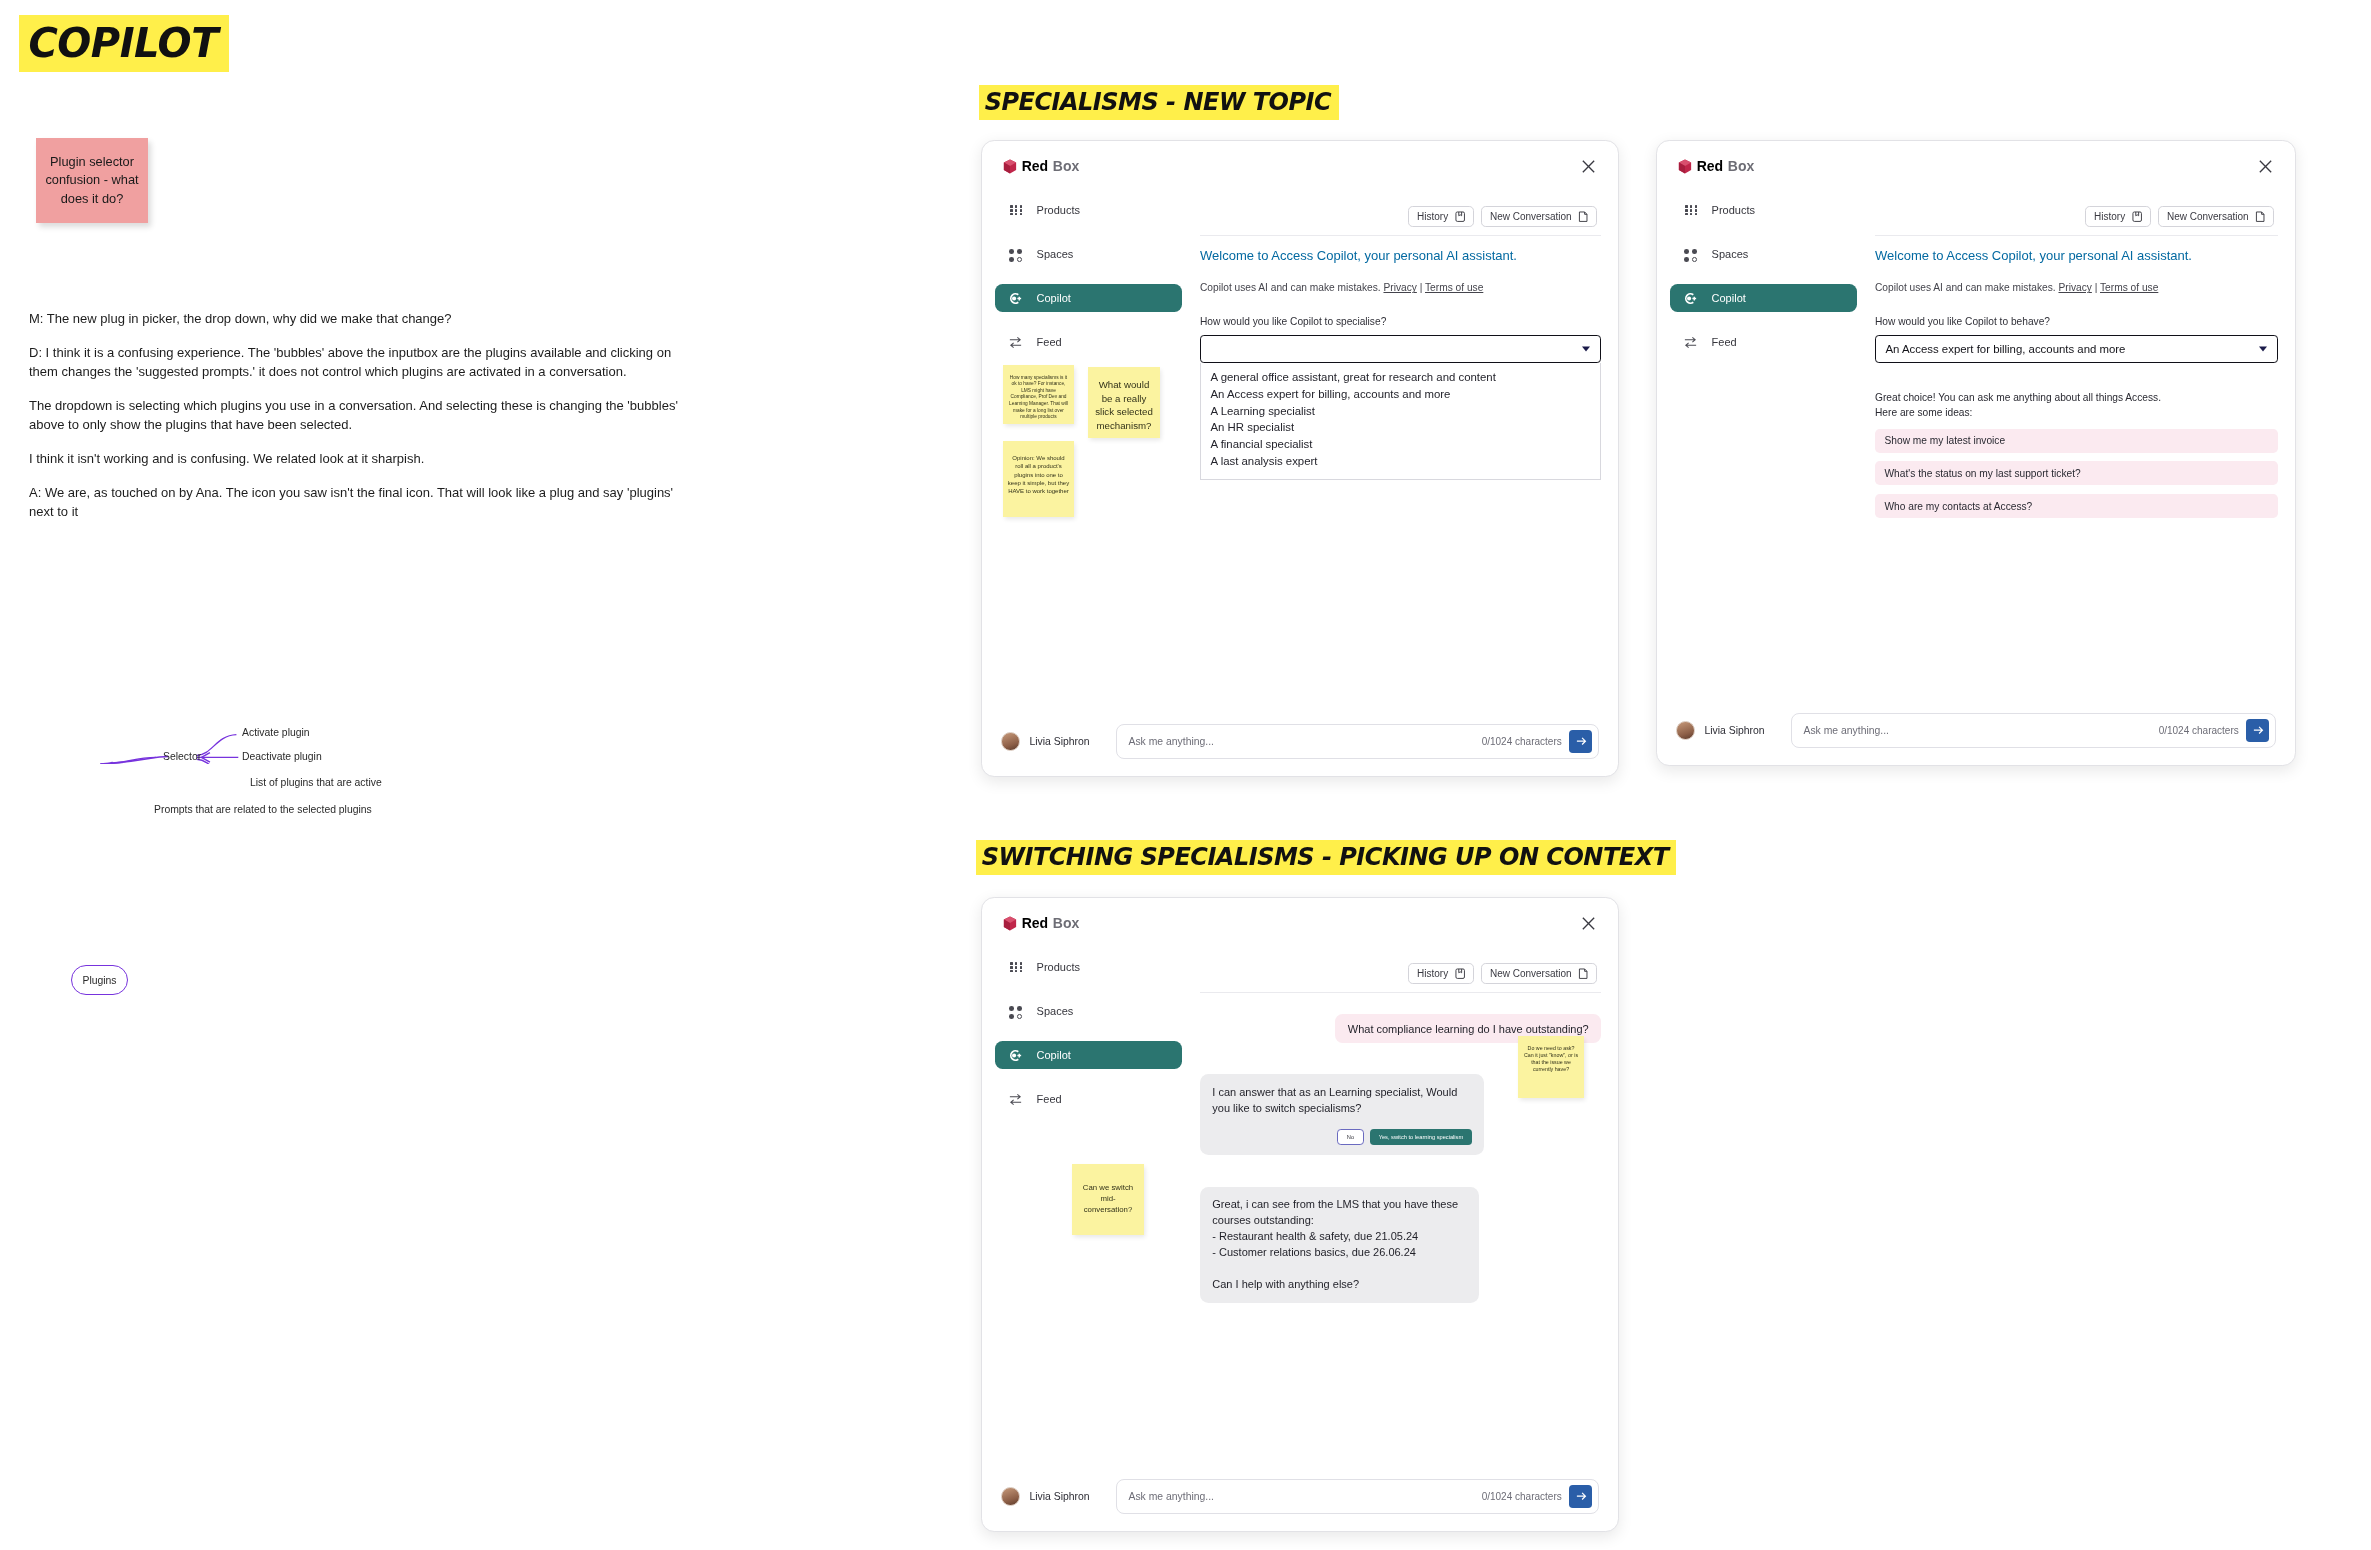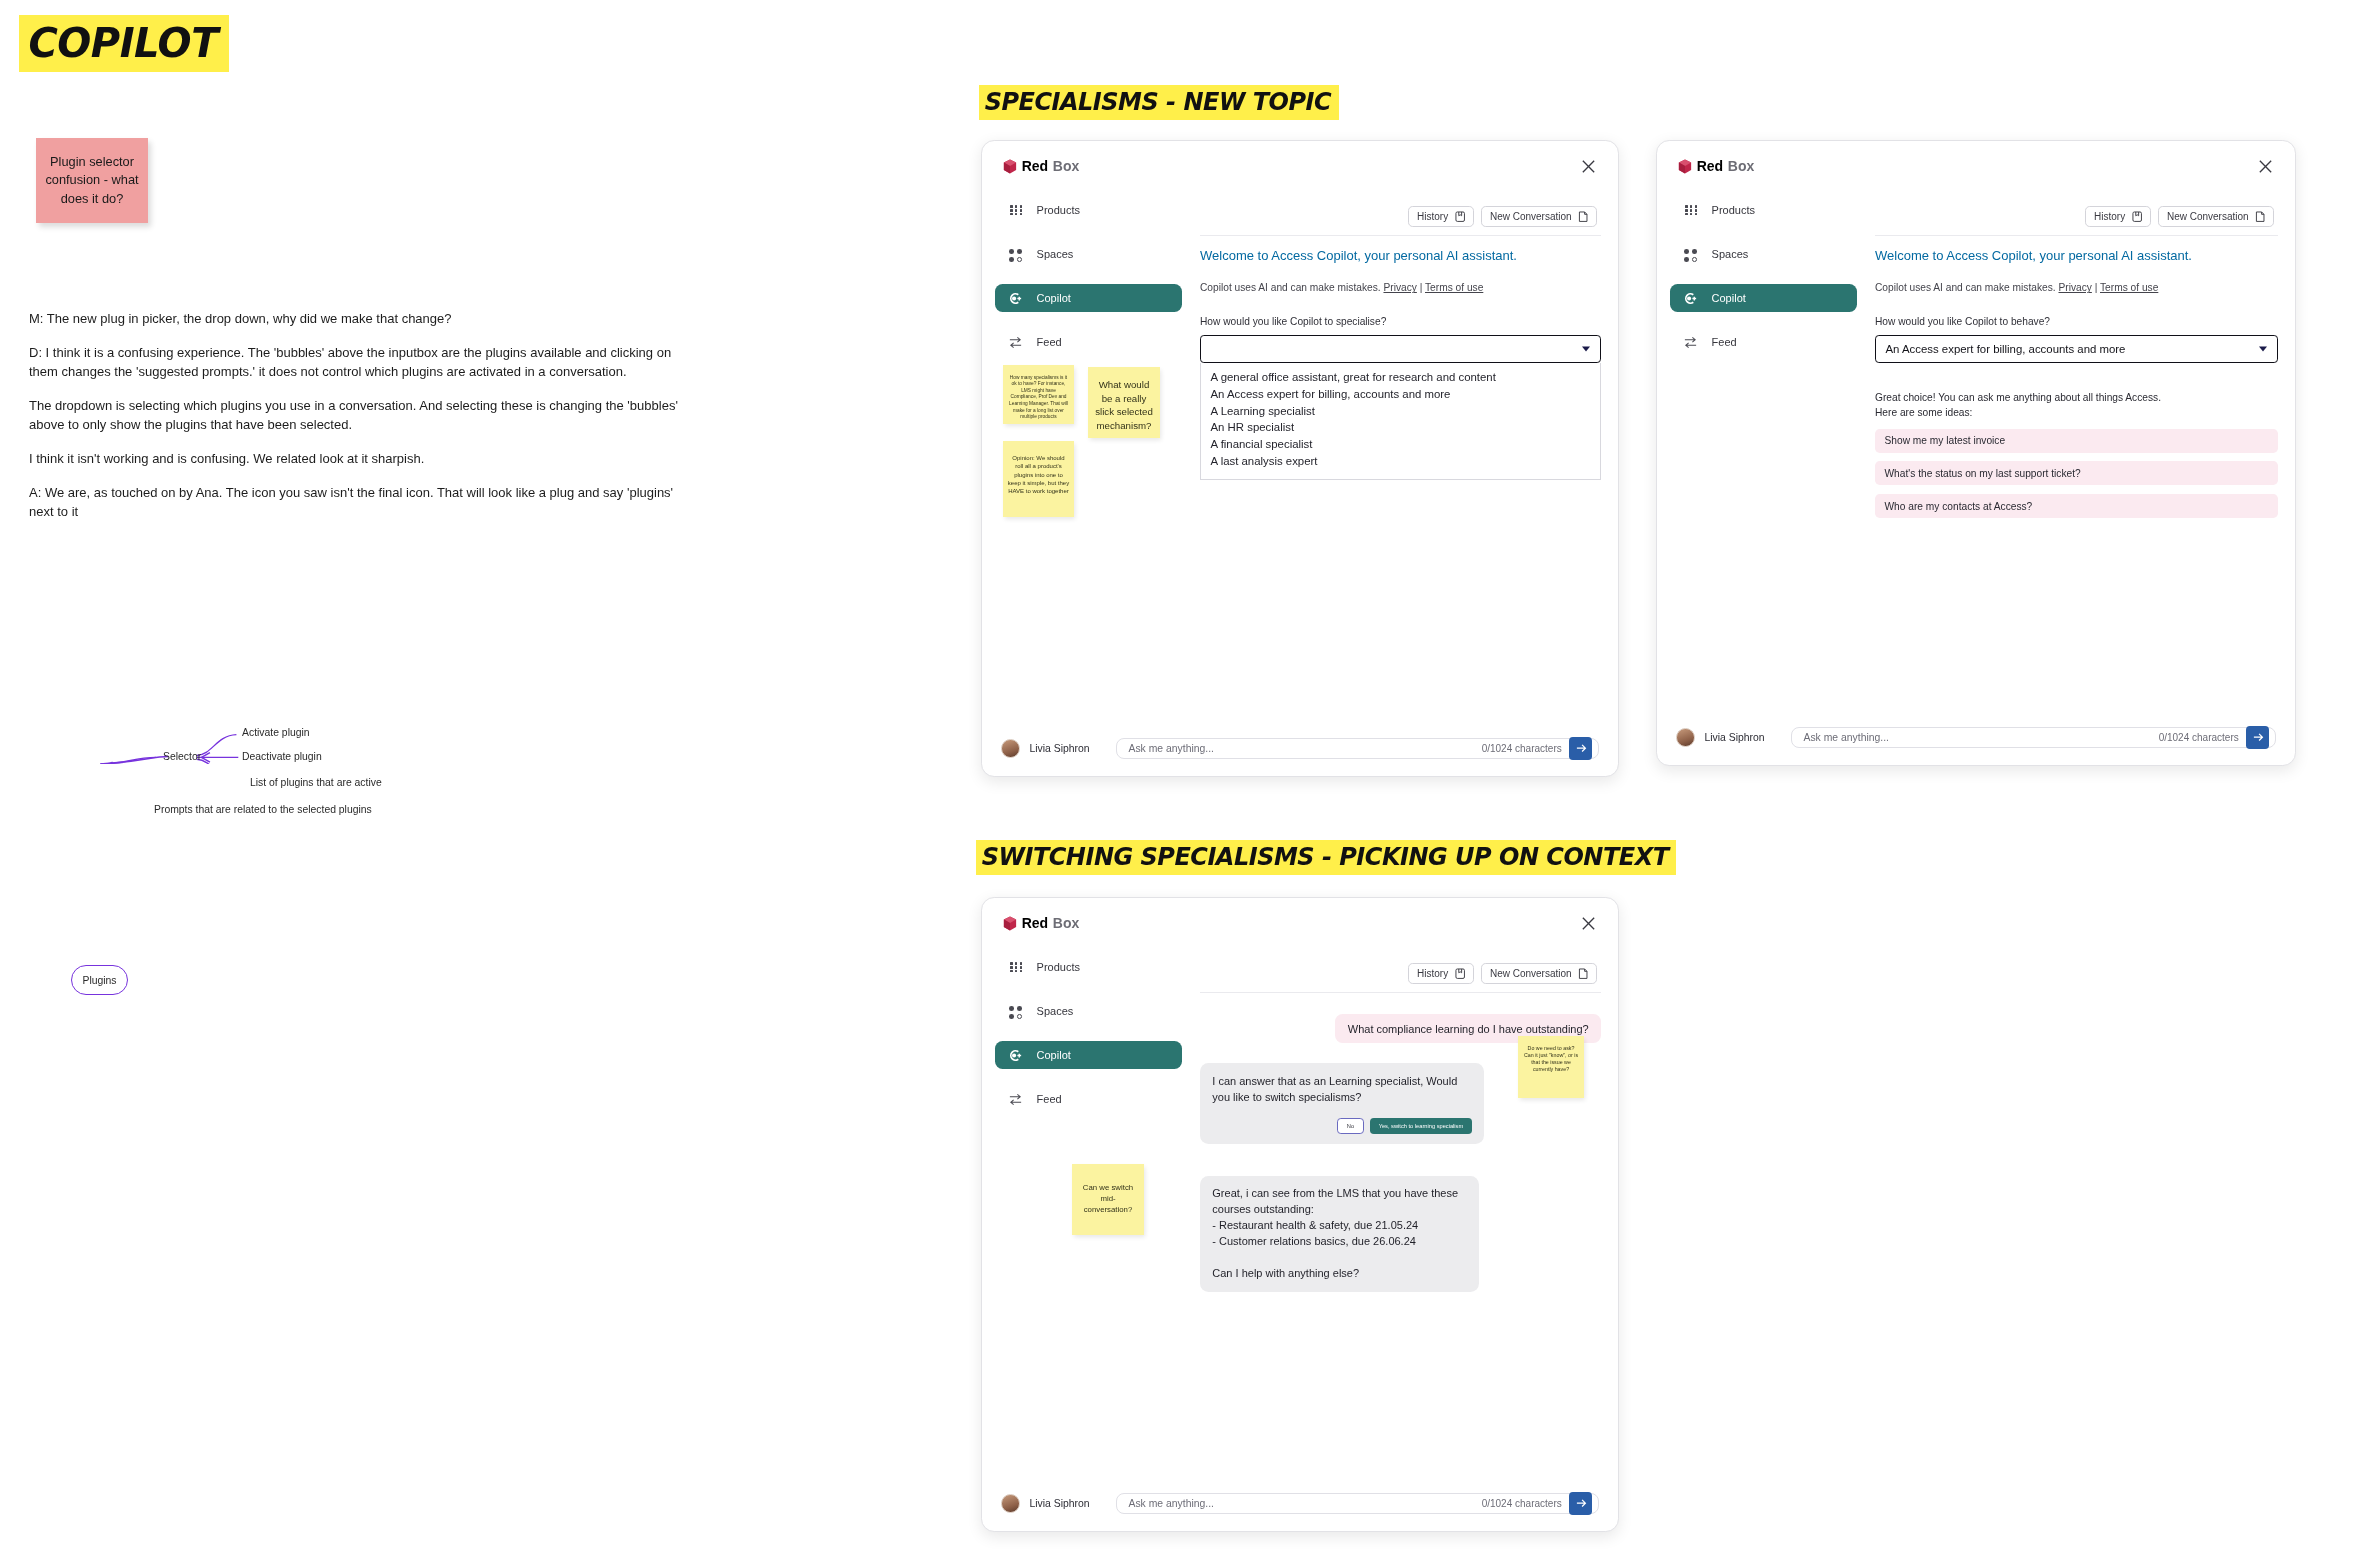--- a/index.html
+++ b/index.html
@@ -149,21 +149,21 @@
   }
 
   
   .bubble-user {
     margin-left: auto; margin-top: 21px;
     background: #fbeaf0; border-radius: 7.6px;
     padding: 8.5px 12.3px; font-size: 11px; color: #1f1f27;
     display: inline-block; float: right; clear: both;
   }
   .bubble-bot {
-    margin-top: 20px; clear: both; float: left;
+    margin-top: 31px; clear: both; float: left;
     background: #ececee; border-radius: 8.5px;
     padding: 10.4px 12.3px 10.4px 12.3px; font-size: 11px; color: #1f1f27; line-height: 1.45;
     max-width: 284px;
   }
   .bubble-bot.b2 { background:#ececee; margin-top: 32px; max-width: 279px; }
   .bub-actions { display: flex; justify-content: flex-end; gap: 6.6px; margin-top: 12.3px; }
   .btn-no {
     border: 0.9px solid #6a6ac0; background: #fff; color: #33333b;
     border-radius: 3.8px; font-size: 5.7px; padding: 3.8px 8.5px; cursor: pointer;
   }
@@ -175,21 +175,21 @@
   
   .composer { position: absolute; left: 19px; right: 19px; bottom: 17px; display: flex; align-items: center; }
   .avatar {
     width: 19px; height: 19px; border-radius: 50%;
     background: linear-gradient(160deg,#c79a7b 0%, #8d5f47 65%, #5b3a2b 100%);
     border: 0.9px solid #d8c7bb; flex: 0 0 19px;
   }
   .user-name { margin-left: 9.5px; font-size: 10.4px; color: #2c2c34; white-space: nowrap; }
   .input-wrap {
     margin-left: 26.5px; flex: 1;
-    border: 0.9px solid #e0e0e6; border-radius: 8px; height: 21px;
+    border: 0.9px solid #e0e0e6; border-radius: 8px; height: 35px;
     display: flex; align-items: center; padding: 0 5.7px 0 11.4px; background: #fff;
   }
   .input-ph { flex: 1; font-size: 10.4px; color: #6d6d77; }
   .char-count { font-size: 10px; color: #6d6d77; margin-right: 7.6px; white-space: nowrap; }
   .send-btn {
     width: 23px; height: 23px; border-radius: 3.8px; background: #2a5ea8;
     display: flex; align-items: center; justify-content: center; cursor: pointer;
   }
   .send-btn svg { width: 12.3px; height: 12.3px; display:block; }
 

